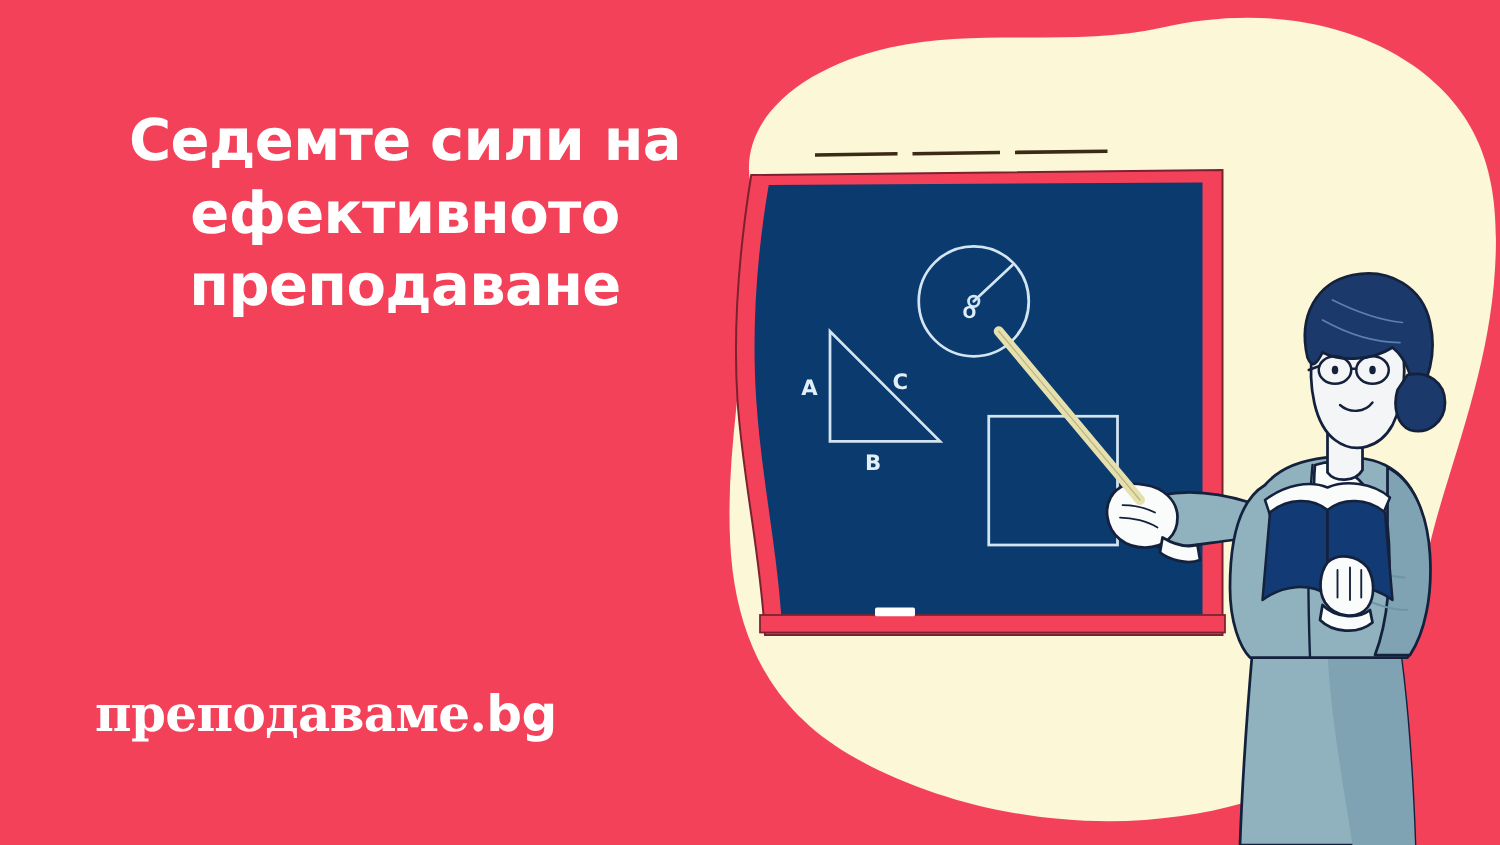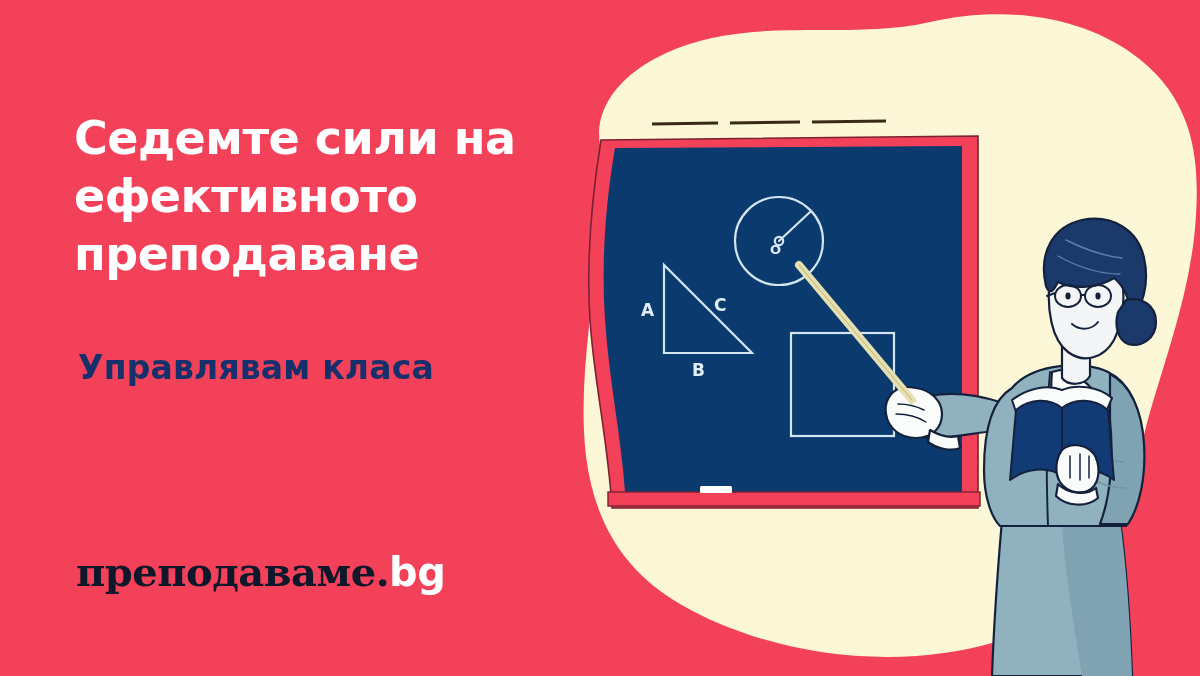--- a/index.html
+++ b/index.html
@@ -13,23 +13,24 @@
     position:relative;
     width:1200px; height:676px;
     background:#F4415A;
     overflow:hidden;
   }
   #art { position:absolute; inset:0; width:1200px; height:676px; display:block; }
 
   
   .text-col {
     position:absolute;
-    left:74px; top:110px;
+    left:74px; top:84px;
     width:500px;
     z-index:5;
+    text-align:center;
   }
   .headline {
     font-family:"DejaVu Sans", sans-serif;
     font-weight:700;
     font-size:46px;
     line-height:1.26;
     letter-spacing:-0.5px;
     color:#FFFFFF;
     white-space:pre-line;
   }
@@ -46,21 +47,21 @@
   .logo {
     position:absolute;
     left:76px; top:548px;
     font-family:"DejaVu Serif", serif;
     font-weight:700;
     font-size:40px;
     letter-spacing:-0.5px;
     z-index:5;
     white-space:nowrap;
   }
-  .logo .word { color:#0f172a; }
+  .logo .word { color:#ffffff; }
   .logo .tld  { color:#ffffff; font-family:"DejaVu Sans", sans-serif; font-weight:700; }
 </style>
 </head>
 <body>
 
 <div id="stage">
 
   <svg id="art" viewBox="0 0 1200 676" xmlns="http://www.w3.org/2000/svg">
 
     <rect x="0" y="0" width="1200" height="676" fill="#F4415A"></rect>
@@ -242,19 +243,18 @@
       <line x1="799" y1="265" x2="912" y2="400" stroke="#9A9060" stroke-width="1" stroke-linecap="round" fill="none" opacity="0.55"></line>
     </g>
   </svg>
 
   <div class="text-col">
     <h1 class="headline">Седемте сили на
 ефективното
 преподаване</h1>
   </div>
 
-  <div class="subtitle">Управлявам класа</div>
 
   <div class="logo">
     <span class="word">преподаваме.</span><span class="tld">bg</span>
   </div>
 
 </div>
 
 </body></html>

